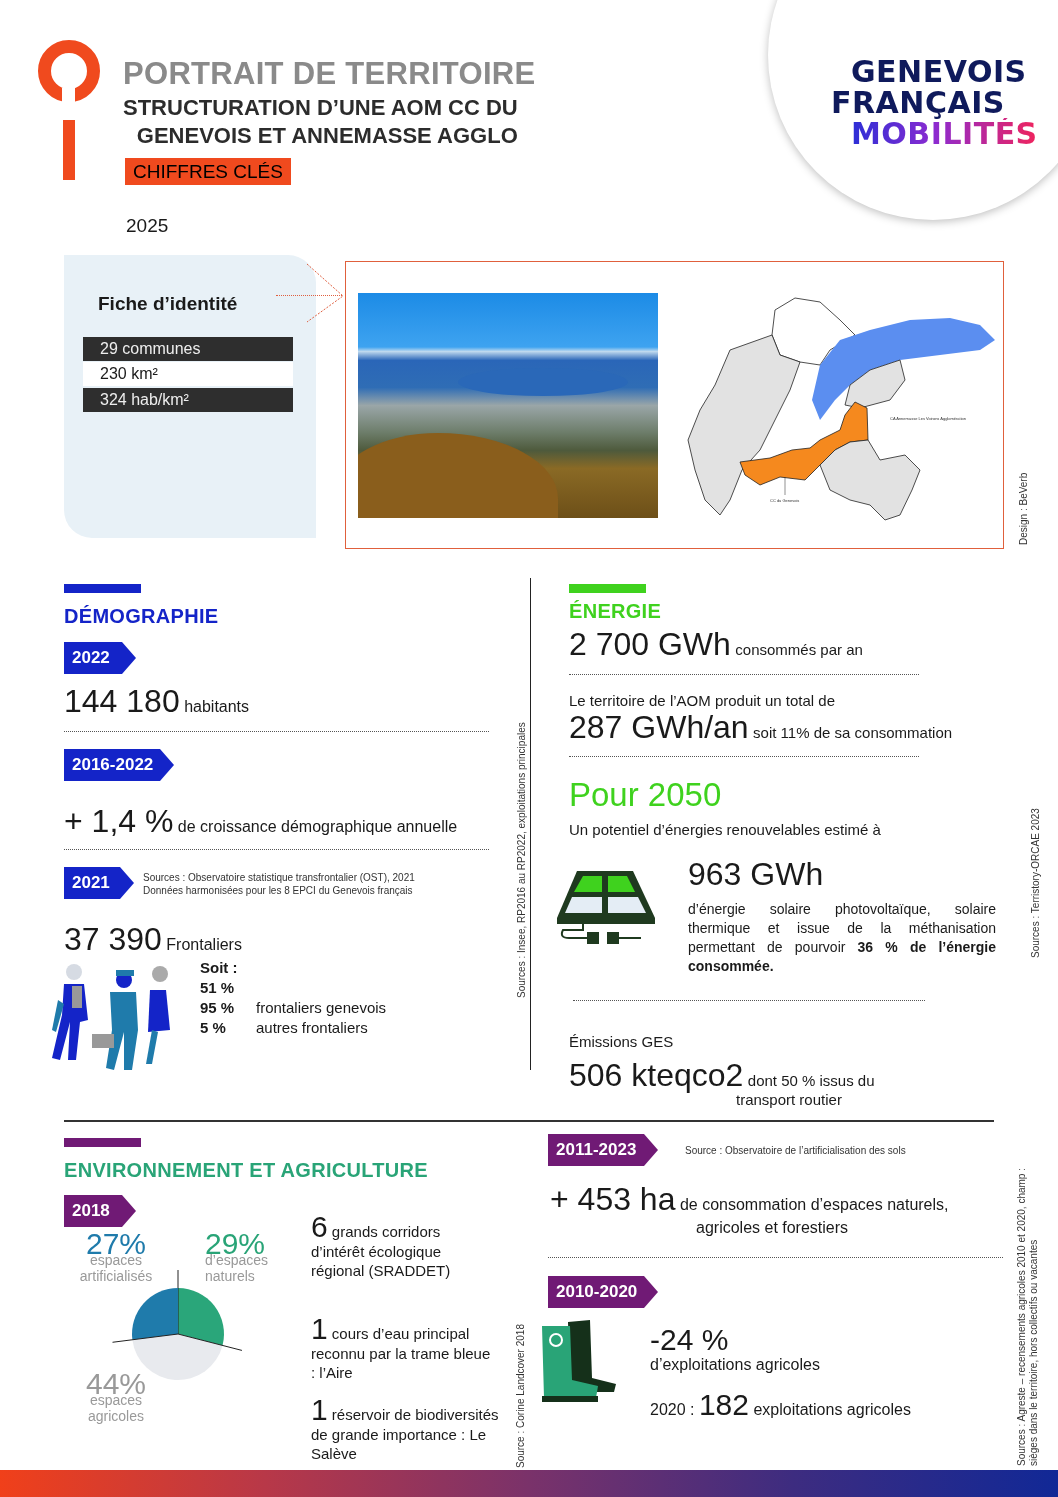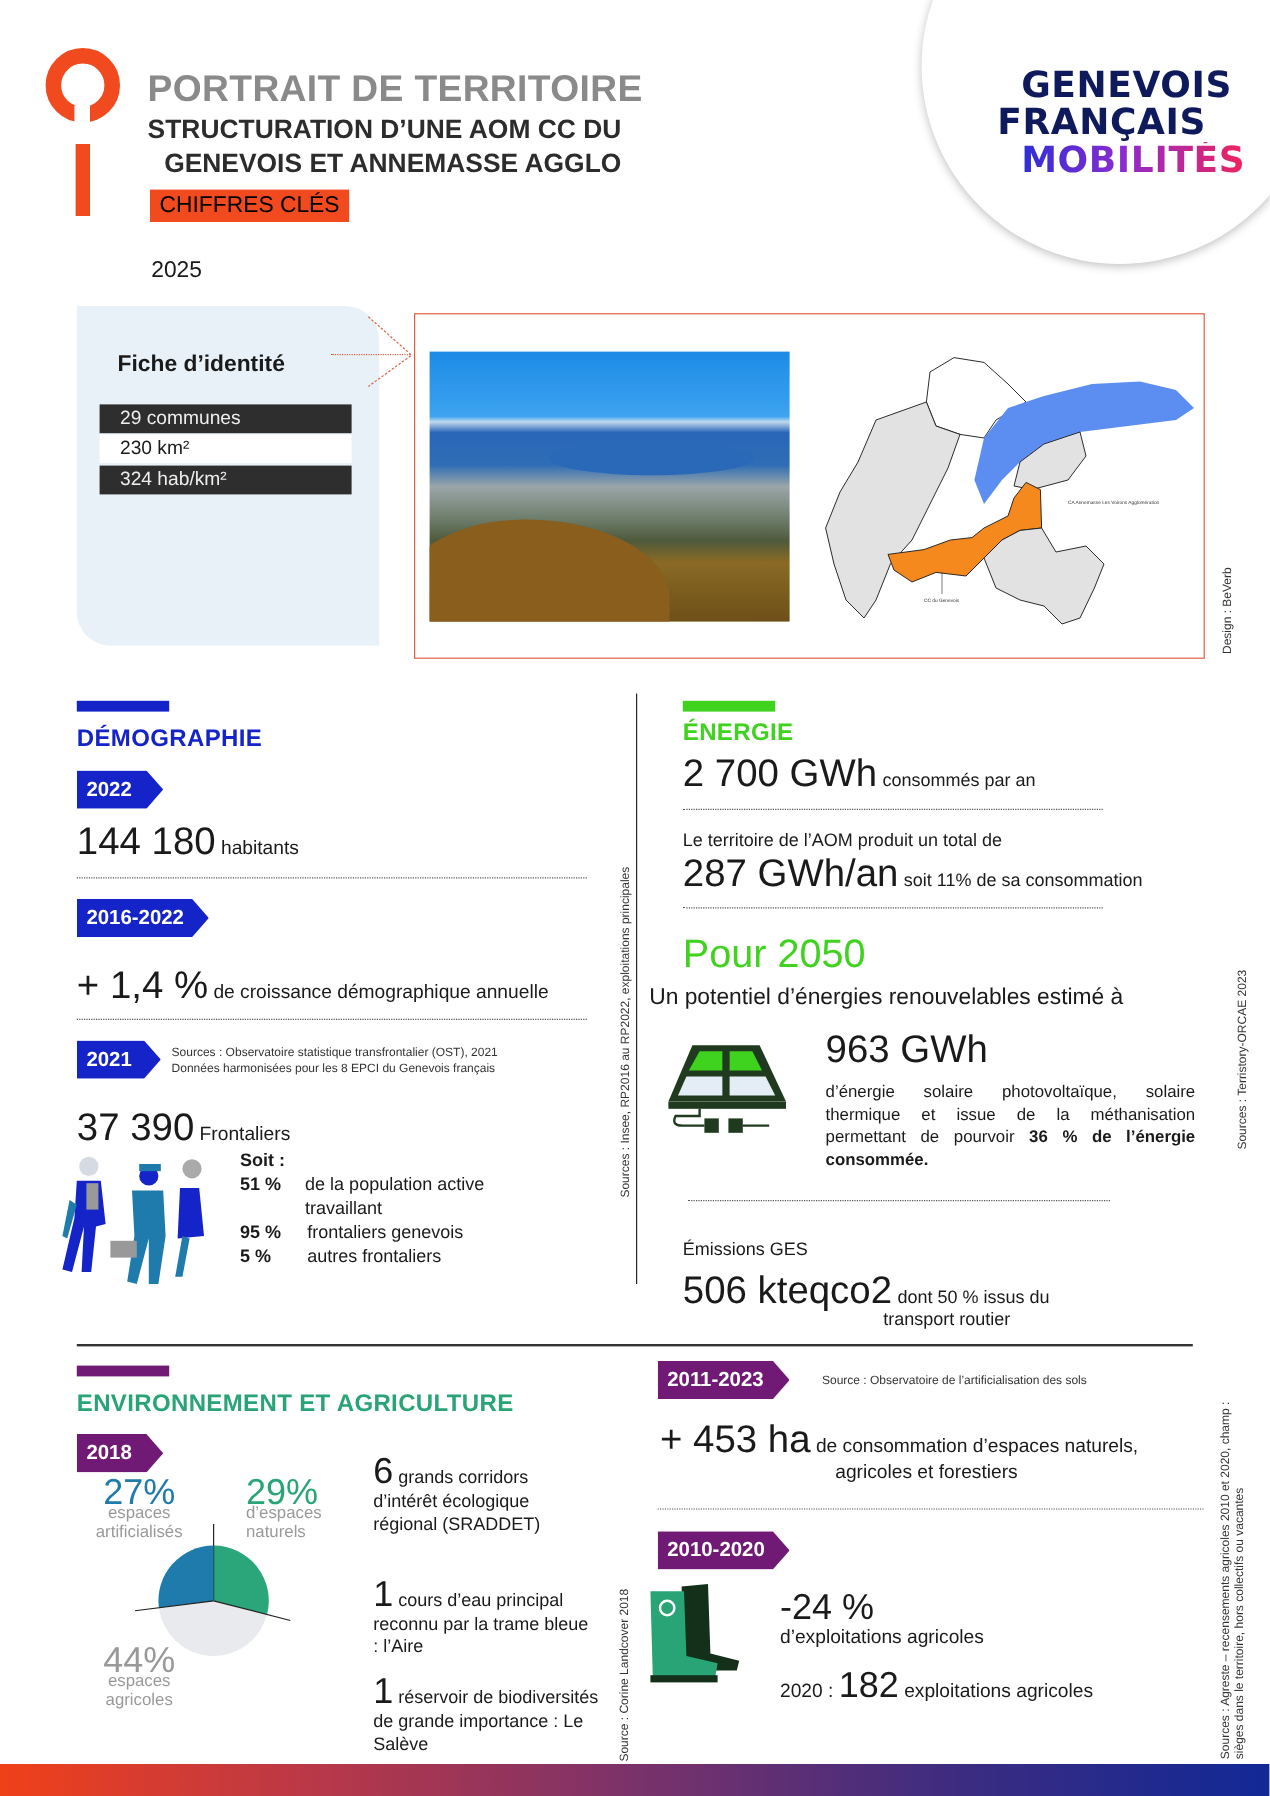--- a/index.html
+++ b/index.html
@@ -150,21 +150,20 @@
   <path d="M62,32 L88,32 L90,70 L84,110 L76,110 L76,72 L66,110 L58,108 L64,70 Z" fill="#1f7bab"></path>
   <rect x="44" y="74" width="22" height="14" fill="#999"></rect>
   <circle cx="112" cy="14" r="8" fill="#aaa"></circle>
   <path d="M102,30 L118,30 L122,70 L100,72 Z" fill="#1424c8"></path>
   <path d="M104,70 L98,104 L104,104 L110,72 Z" fill="#1f7bab"></path>
 </svg>
 <div class="abs pop-list">
   <div><b>Soit :</b></div>
   <div class="pop-row" style="width:265px">
     <span class="pct">51 %</span>
-    <span>de la population active travaillant</span>
   </div>
   <div class="pop-row">
     <span class="pct">95 %</span>
     <span>frontaliers genevois</span>
   </div>
   <div class="pop-row">
     <span class="pct">5 %</span>
     <span>autres frontaliers</span>
   </div>
 </div>
@@ -179,21 +178,21 @@
   <span class="small" style="font-size:15px">consommés par an</span>
 </div>
 <div class="abs dots" style="left:569px;top:674px;width:350px"></div>
 <div class="abs small" style="left:569px;top:692px;font-size:15px">Le territoire de l’AOM produit un total de</div>
 <div class="abs" style="left:569px;top:709px;white-space:nowrap">
   <span class="big">287 GWh/an</span>
   <span class="small" style="font-size:15px">soit 11% de sa consommation</span>
 </div>
 <div class="abs dots" style="left:569px;top:756px;width:350px"></div>
 <div class="abs" style="left:569px;top:776px;font-size:33px;color:#3fd21e">Pour 2050</div>
-<div class="abs small" style="left:541px;top:821px;font-size:19px">Un potentiel d’énergies renouvelables estimé à</div>
+<div class="abs small" style="left:569px;top:821px;font-size:15px">Un potentiel d’énergies renouvelables estimé à</div>
 <svg class="abs" style="left:555px;top:868px" width="102" height="78" viewBox="0 0 102 78">
   <polygon points="22,3 78,3 100,50 2,50" fill="#1f3a1f"></polygon>
   <polygon points="28,8 47,8 47,24 19,24" fill="#3fd21e"></polygon>
   <polygon points="53,8 72,8 80,24 53,24" fill="#3fd21e"></polygon>
   <polygon points="17,29 47,29 47,45 10,45" fill="#e4edf5"></polygon>
   <polygon points="53,29 83,29 91,45 53,45" fill="#e4edf5"></polygon>
   <rect x="2" y="50" width="98" height="6" fill="#1f3a1f"></rect>
   <path d="M28,56 L28,62 L8,62 Q4,70 14,70 L32,70" fill="none" stroke="#1f3a1f" stroke-width="2"></path>
   <rect x="32" y="64" width="12" height="12" fill="#1f3a1f"></rect>
   <rect x="52" y="64" width="12" height="12" fill="#1f3a1f"></rect>

